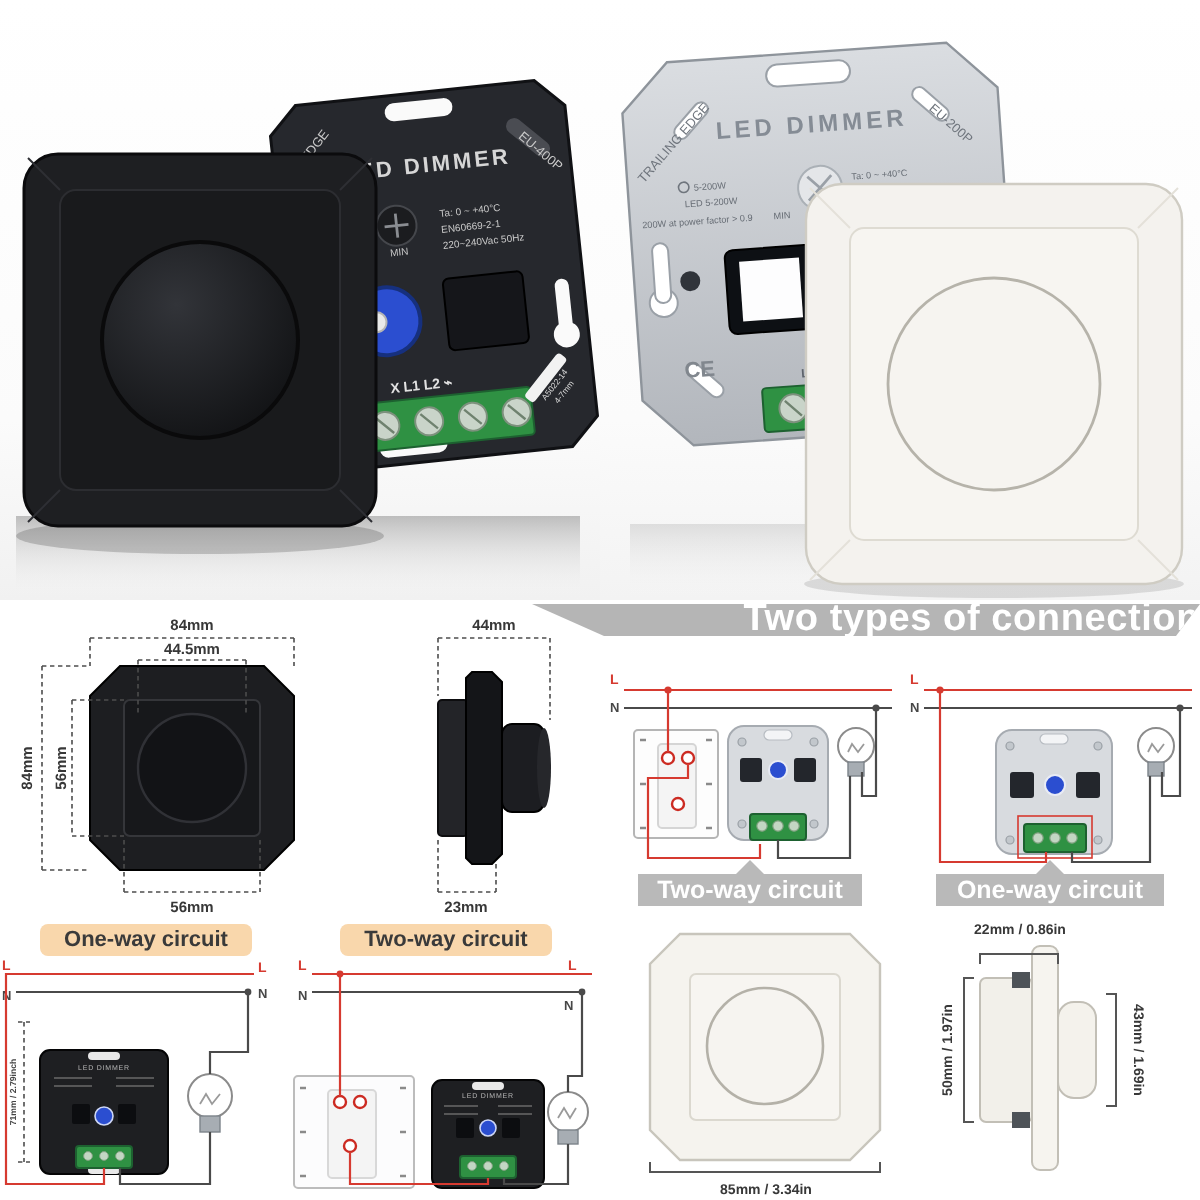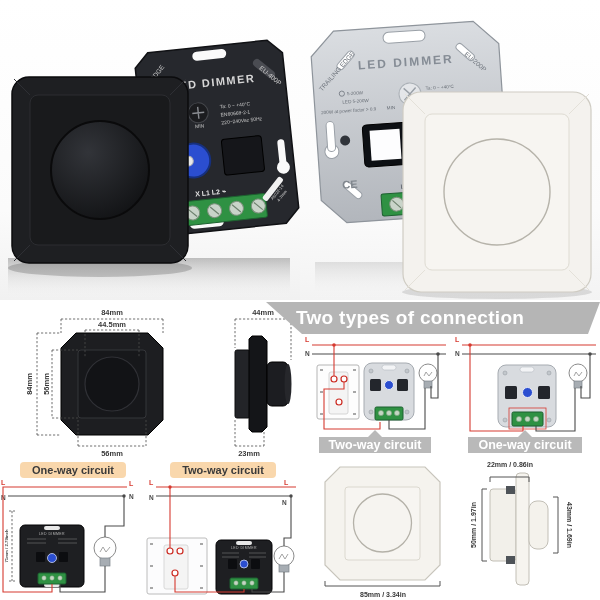--- a/index.html
+++ b/index.html
@@ -2,27 +2,27 @@
 <html><head>
 <meta charset="utf-8">
 <style>
   html,body{margin:0;padding:0;background:#fff;}
   .canvas{position:relative;width:600px;height:600px;overflow:hidden;background:#fff;
           font-family:"Liberation Sans",sans-serif;}
   .quad{position:absolute;width:300px;height:300px;top:0;}
   .quad.tl{left:0;background:linear-gradient(180deg,#ffffff 0%,#fbfbfb 70%,#f1f1f1 100%);}
   .quad.tr{left:300px;background:linear-gradient(180deg,#ffffff 0%,#fbfbfb 70%,#f3f3f3 100%);}
   .panel{position:absolute;}
-  .dimsb{left:16px;top:300px;width:300px;height:160px;}
+  .dimsb{left:0;top:300px;width:300px;height:160px;}
   .dimsw{left:300px;top:455px;width:300px;height:145px;}
   .conn{left:300px;top:288px;width:300px;height:172px;}
-  .ribbon{position:absolute;left:-34px;top:14px;width:334px;height:32px;background:#b5b5b5;
+  .ribbon{position:absolute;left:-34px;top:14px;width:334px;height:16px;background:#b5b5b5;
           clip-path:polygon(0 0,100% 0,calc(100% - 12px) 100%,36px 100%);
           color:#fff;font-weight:bold;font-size:19px;display:flex;align-items:center;
-          justify-content:flex-start;padding-left:30px;box-sizing:border-box;letter-spacing:.3px;}
+          justify-content:flex-end;padding-left:30px;box-sizing:border-box;letter-spacing:.3px;}
   .conn-row{position:absolute;top:44px;left:0;width:300px;display:flex;}
   .conn-fig{width:150px;margin:0;display:flex;flex-direction:column;align-items:center;}
   .gtag{margin-top:1px;background:#b9b9b9;color:#fff;font-size:12.5px;font-weight:bold;
         padding:1px 10px;position:relative;white-space:nowrap;}
   .gtag::before{content:"";position:absolute;top:-7px;left:50%;margin-left:-7px;
         border-left:7px solid transparent;border-right:7px solid transparent;
         border-bottom:7px solid #b9b9b9;}
   .bots{left:0;top:460px;width:300px;height:140px;}
   .bfig{position:absolute;top:0;margin:0;text-align:center;}
   .otag{background:#f9d7ac;color:#3a3a3a;font-size:11px;font-weight:bold;padding:2px 12px;

